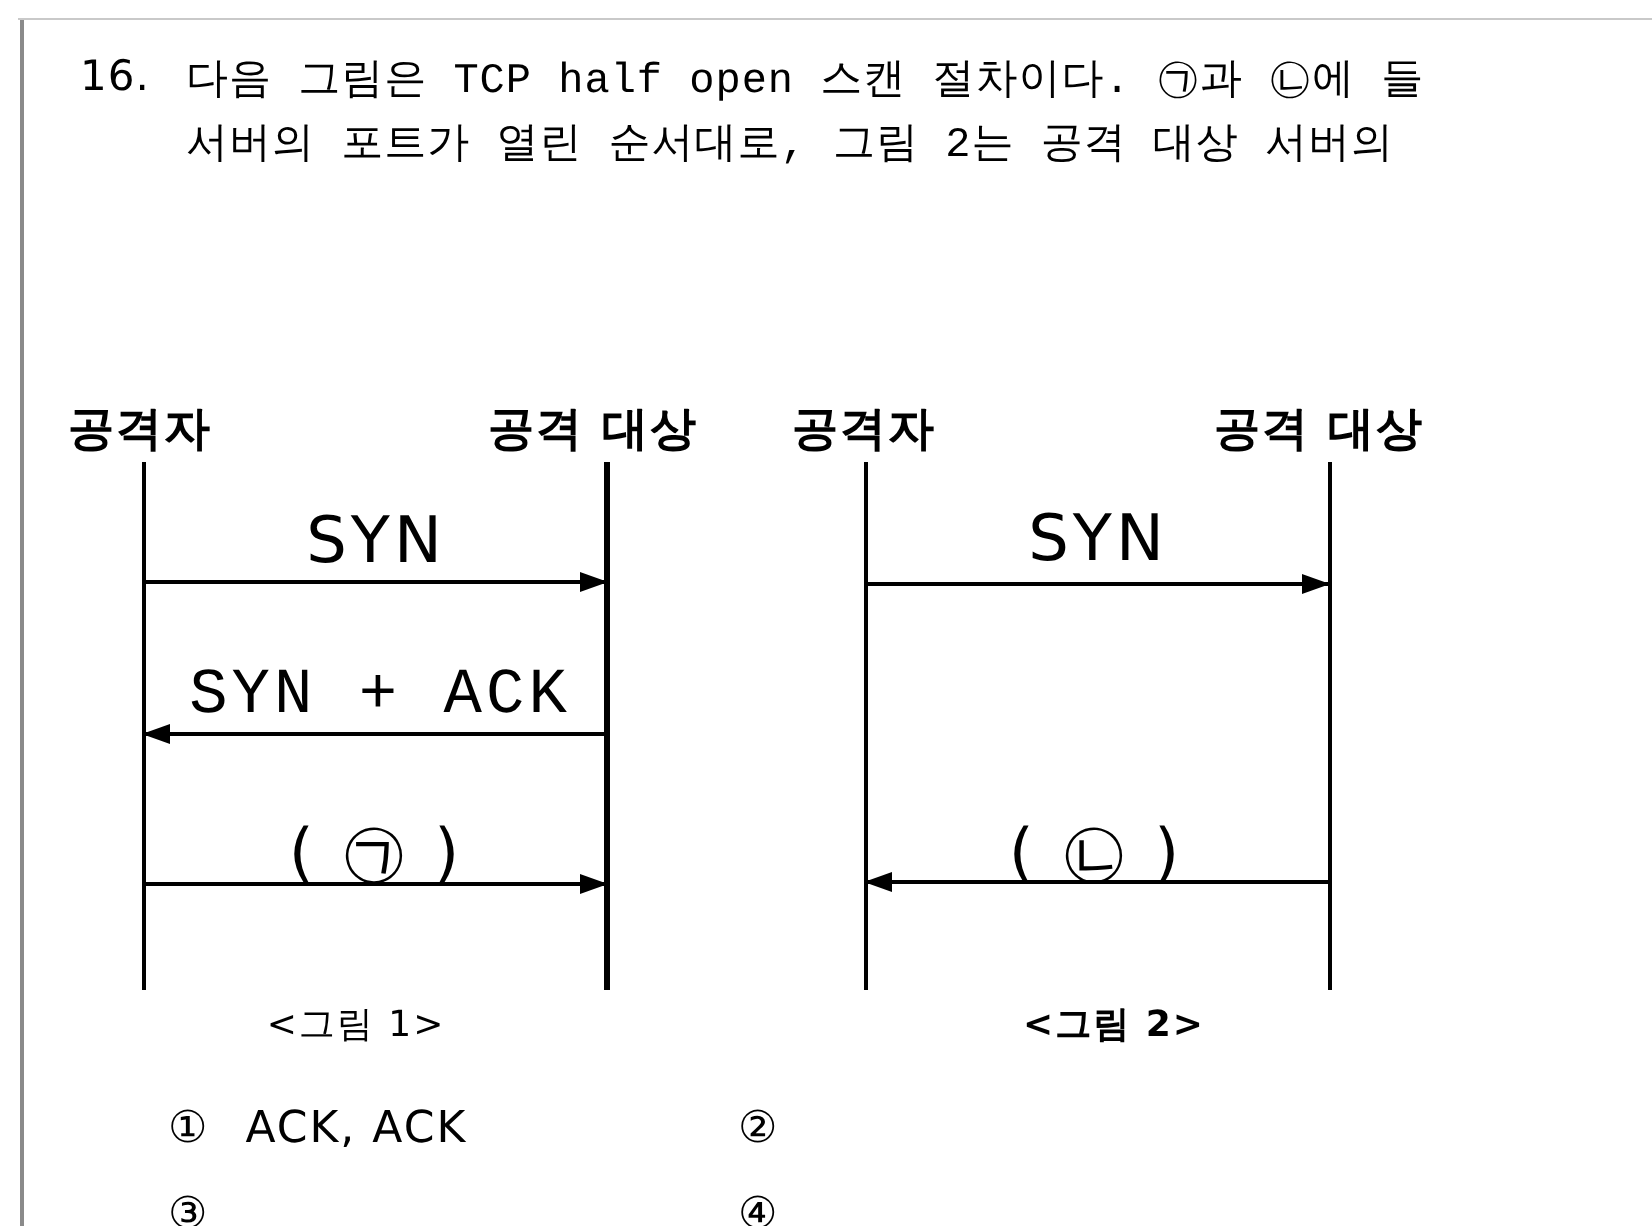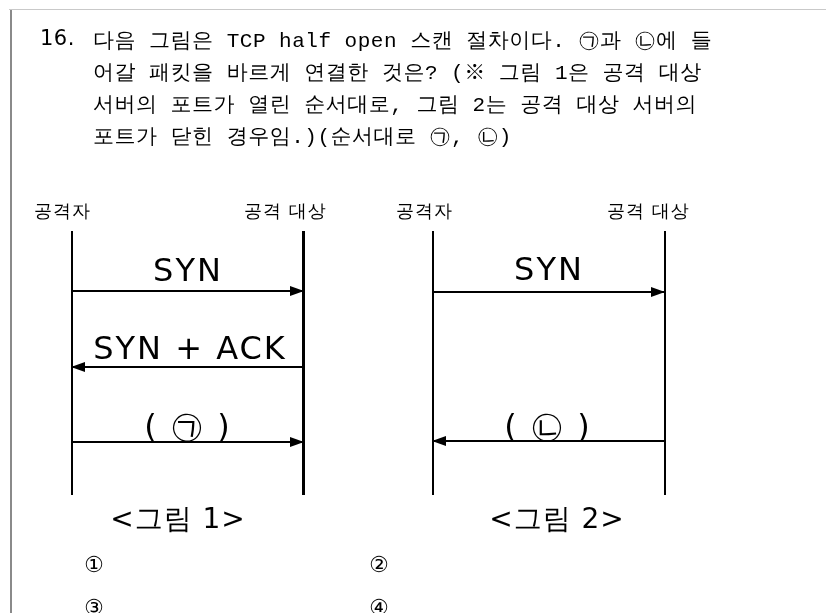--- a/index.html
+++ b/index.html
@@ -30,23 +30,24 @@
     font-size: 21px;
     line-height: 29px;
     letter-spacing: 0.5px;
   }
   .qnum { width: 44px; flex: 0 0 44px; }
   .qlines { flex: 1; font-family: Liberation Mono, monospace; }
 
   
   .actor {
     position: absolute;
-    font-size: 18px;
+    font-size: 23px;
     letter-spacing: 1px;
     white-space: nowrap;
+    font-weight: bold;
   }
   .lifeline {
     position: absolute;
     background: #000000;
   }
   .msg-label {
     position: absolute;
     transform: translateX(-50%);
     font-size: 32px;
     letter-spacing: 2px;
@@ -71,21 +72,21 @@
     position: absolute; left: -1px; top: 50%;
     transform: translateY(-50%);
     width: 0; height: 0;
     border-right: 14px solid #000000;
     border-top: 5px solid transparent;
     border-bottom: 5px solid transparent;
   }
   .fig-caption {
     position: absolute;
     transform: translateX(-50%);
-    font-size: 28px;
+    font-size: 18px;
     letter-spacing: 1px;
     white-space: nowrap;
   }
 
   
   .option {
     position: absolute;
     display: inline-flex;
     align-items: baseline;
     gap: 13px;
@@ -98,61 +99,60 @@
 </head>
 <body>
 
 <div class="border-left"></div>
 <div class="border-top"></div>
 
 <div class="question">
   <span class="qnum">16.</span>
   <div class="qlines">
     <div class="qline">다음 그림은 TCP half open 스캔 절차이다. ㉠과 ㉡에 들</div>
-    <div class="qline">어갈 패킷을 바르게 연결한 것은? (※ 그림 1은 공격 대상</div>
     <div class="qline">서버의 포트가 열린 순서대로, 그림 2는 공격 대상 서버의</div>
-    <div class="qline">포트가 닫힌 경우임.)(순서대로 ㉠, ㉡)</div>
   </div>
 </div>
 
 <div>
   <span class="actor" style="left:25px; top:190px;">공격자</span>
   <span class="actor" style="left:235px; top:190px;">공격 대상</span>
   <div class="lifeline" style="left:62px; top:222px; width:2px; height:264px;"></div>
   <div class="lifeline" style="left:293px; top:222px; width:3px; height:264px;"></div>
 
   <span class="msg-label" style="left:179px; top:242px;">SYN</span>
   <div class="msg-arrow head-right" style="left:63px; top:281px; width:231px;"></div>
 
-  <span class="msg-label" style="left:181px; top:320px;">SYN + ACK</span>
+  <span class="msg-label" style="left:181px; top:320px;font-family:Liberation Mono, monospace;">SYN + ACK</span>
   <div class="msg-arrow head-left" style="left:63px; top:357px; width:231px;"></div>
 
   <span class="msg-label" style="left:179px; top:396px;">( ㉠ )</span>
   <div class="msg-arrow head-right" style="left:63px; top:432px; width:231px;"></div>
 
   <span class="fig-caption" style="left:169px; top:491px;">&lt;그림 1&gt;</span>
 </div>
 
 <div>
   <span class="actor" style="left:387px; top:190px;">공격자</span>
   <span class="actor" style="left:598px; top:190px;">공격 대상</span>
   <div class="lifeline" style="left:423px; top:222px; width:2px; height:264px;"></div>
   <div class="lifeline" style="left:655px; top:222px; width:2px; height:264px;"></div>
 
   <span class="msg-label" style="left:540px; top:241px;">SYN</span>
   <div class="msg-arrow head-right" style="left:424px; top:282px; width:231px;"></div>
 
   <span class="msg-label" style="left:539px; top:396px;">( ㉡ )</span>
   <div class="msg-arrow head-left" style="left:424px; top:431px; width:231px;"></div>
 
-  <span class="fig-caption" style="left:548px; top:491px;">&lt;그림 2&gt;</span>
+  <span class="fig-caption" style="left:548px; top:491px;font-weight:bold;">&lt;그림 2&gt;</span>
 </div>
 
 <div class="option" style="left:72px; top:540px;">
   <span class="marker">①</span>
+  <span class="otext">ACK, ACK</span>
 </div>
 <div class="option" style="left:357px; top:540px;">
   <span class="marker">②</span>
 </div>
 <div class="option" style="left:72px; top:583px;">
   <span class="marker">③</span>
 </div>
 <div class="option" style="left:357px; top:583px;">
   <span class="marker">④</span>
 </div>

